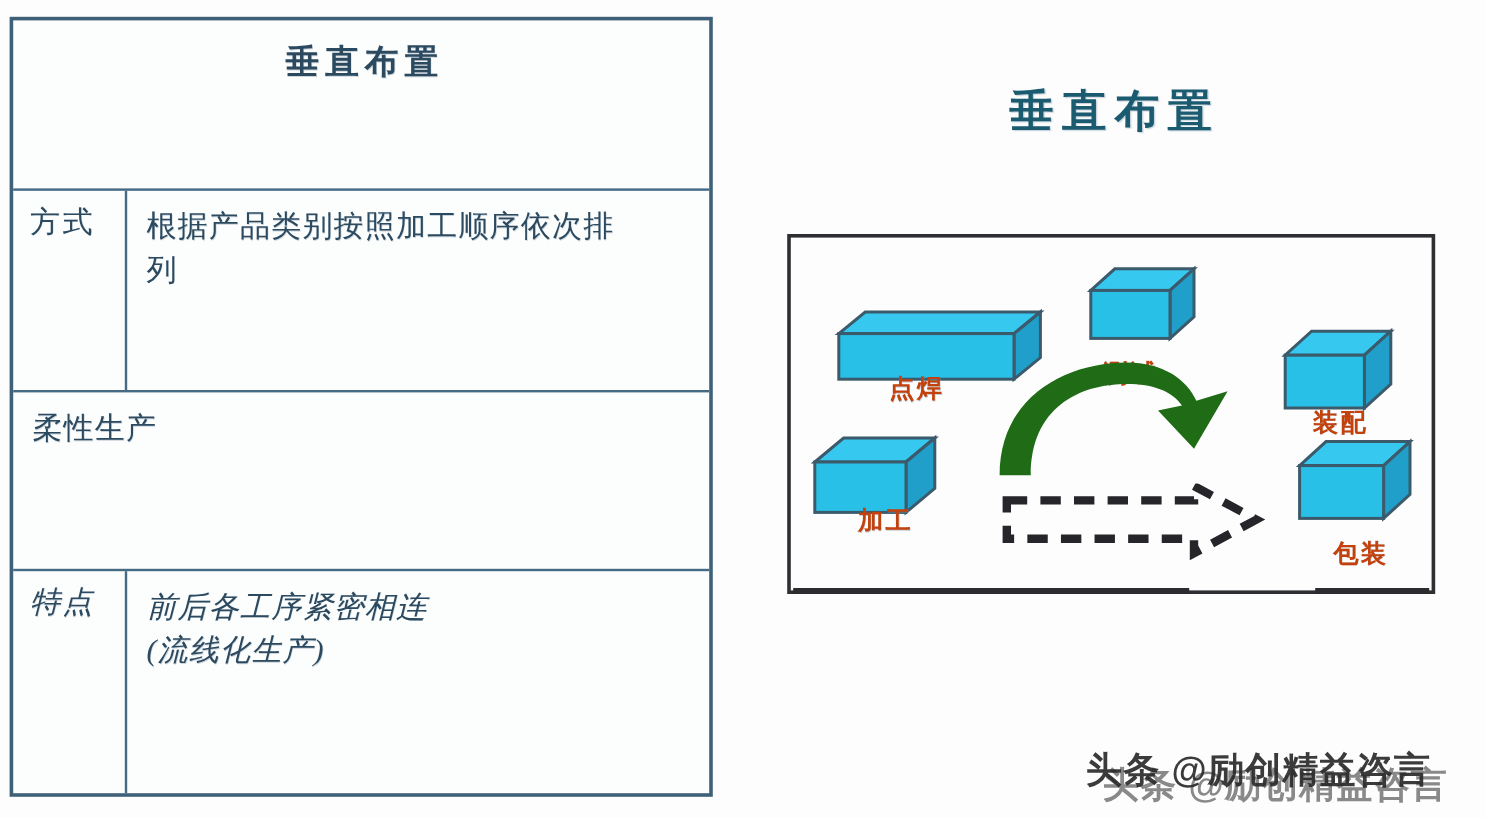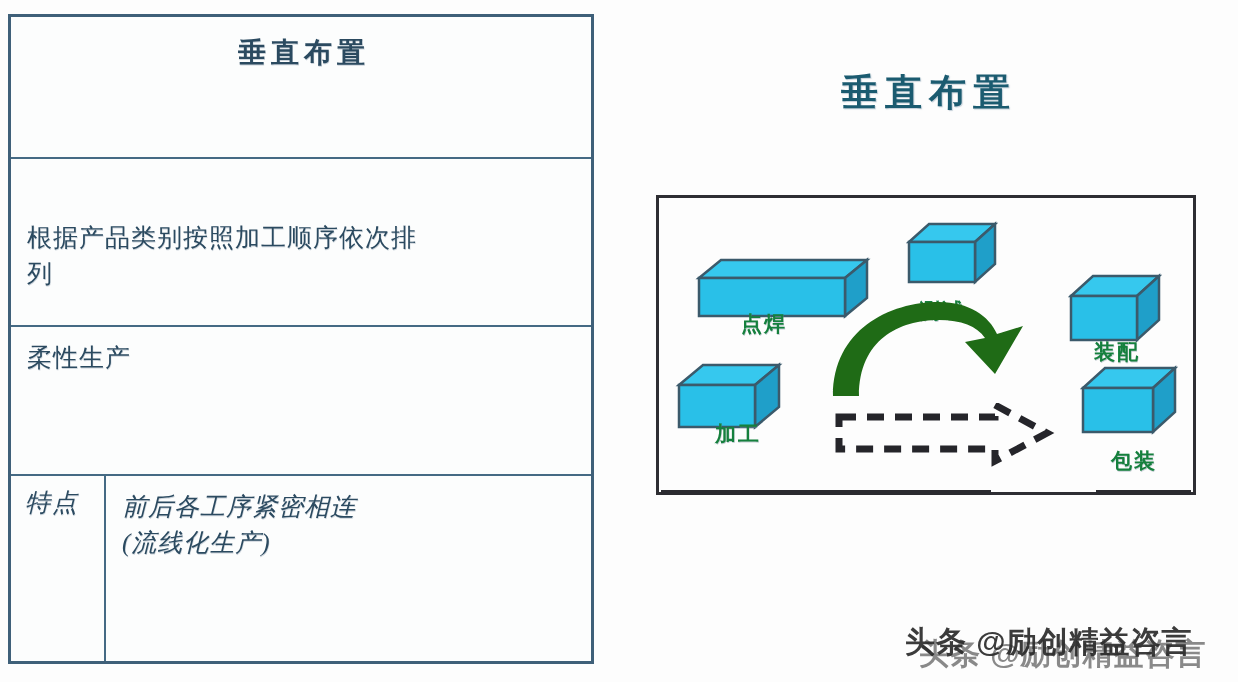--- a/index.html
+++ b/index.html
@@ -116,21 +116,21 @@
   #frame-accent-left  { left: 2px;   bottom: -3px; width: 330px; }
   #frame-accent-right { right: 2px;  bottom: -3px; width: 95px; }
 
   
   .iso-box { position: absolute; }
   .iso-box svg { display: block; overflow: visible; }
 
   .box-label {
     position: absolute;
     font-size: 21px;
-    color: #15803d;
+    color: #c2410c;
     font-weight: bold;
     letter-spacing: 2px;
     white-space: nowrap;
     font-family: "Liberation Serif", "DejaVu Serif", serif;
     text-shadow: 0.5px 0.5px 0 rgba(130,150,165,0.45);
   }
 
   #arrow-curved { position: absolute; left: 168px; top: 92px; }
   #arrow-dashed { position: absolute; left: 176px; top: 205px; }
 
@@ -159,21 +159,22 @@
 
 <div id="page">
 
   <div id="table-panel">
 
     <div class="trow row-h-head">
       <div class="tcell-value centered">垂直布置</div>
     </div>
 
     <div class="trow row-h-way">
-      <div class="tcell-value" style="max-width:430px;margin-top:48px;">根据产品类别按照加工顺序依次排列</div>
+      <div class="tcell-label">方式</div>
+      <div class="tcell-value" style="max-width:430px;">根据产品类别按照加工顺序依次排列</div>
     </div>
 
     <div class="trow row-h-fit">
       <div class="tcell-value">柔性生产</div>
     </div>
 
     <div class="trow row-h-feat last">
       <div class="tcell-label">特点</div>
       <div class="tcell-value" style="white-space:pre-line;padding-left:16px;">前后各工序紧密相连
 (流线化生产)</div>

